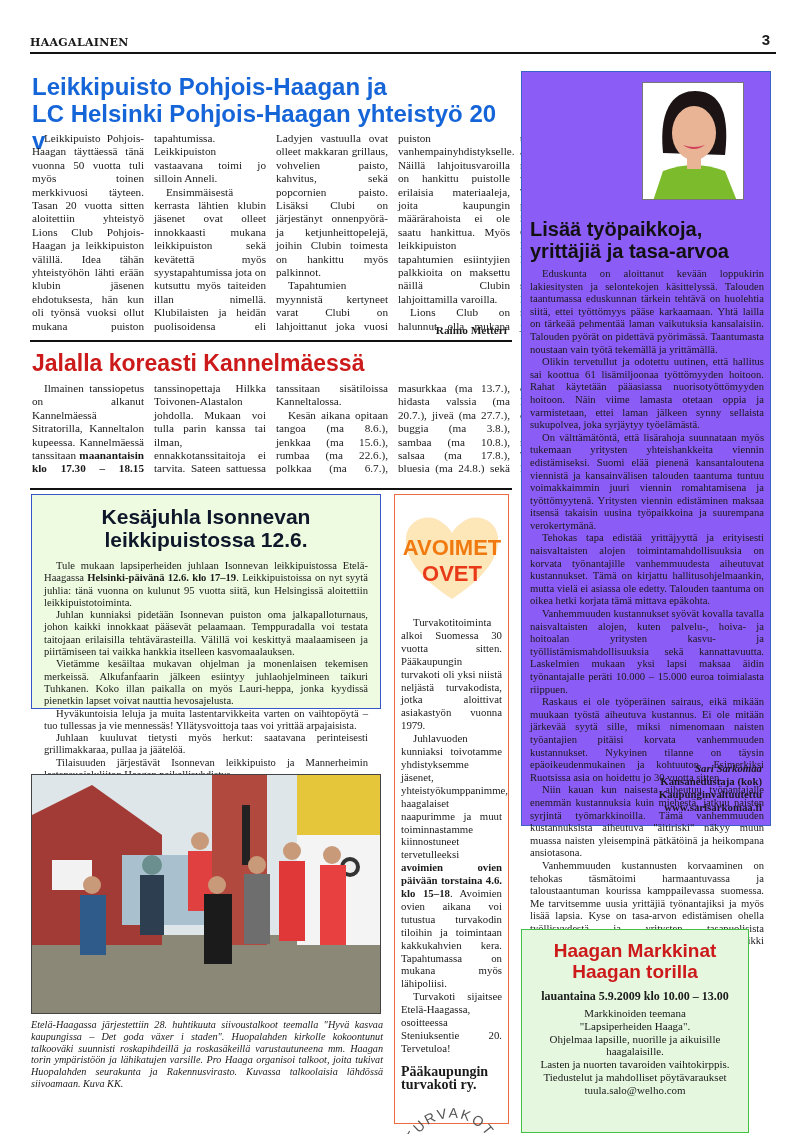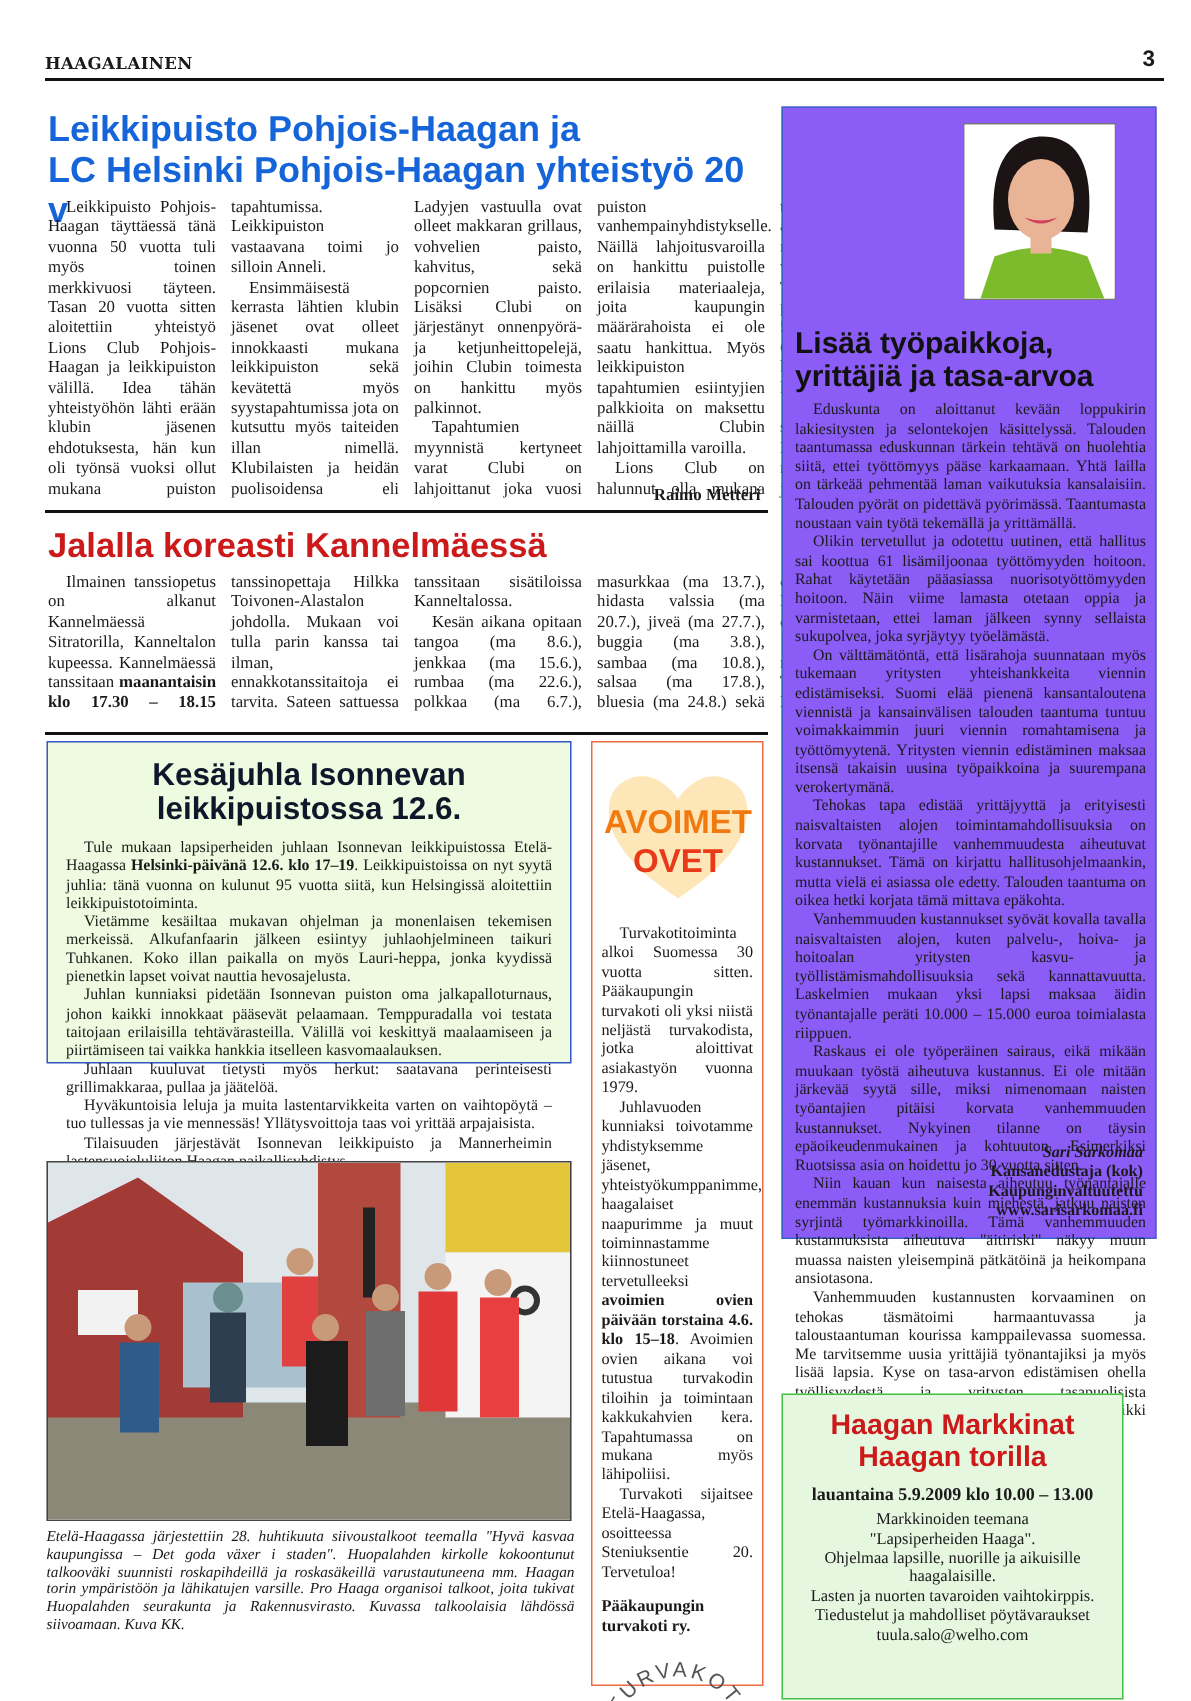--- a/index.html
+++ b/index.html
@@ -38,21 +38,21 @@
   #kesa-box .body-text { font-size: 10.6px; line-height: 12.3px; }
 
   
   #photo { left: 31px; top: 774px; width: 350px; height: 240px; border: 1px solid #444; overflow: hidden; background: #c8d2d8; }
   #caption { left: 31px; top: 1019px; width: 352px; font-style: italic; font-size: 10.2px; line-height: 11.8px; text-align: justify; }
 
   
   #turva-box { left: 394px; top: 494px; width: 115px; height: 630px; border: 1.5px solid #ee6a40; padding: 6px 6px; }
   #avoimet-logo { width: 100px; height: 95px; margin: 8px auto 12px auto; display: block; }
   #turva-box .body-text { font-size: 10.8px; line-height: 12.9px; }
-  #turva-sign { font-weight: bold; font-size: 11px; line-height: 13px; margin-top: 10px; }
+  #turva-sign { font-weight: bold; font-size: 14px; line-height: 13px; margin-top: 10px; }
   #turva30-logo { width: 100px; height: 120px; display: block; margin: 16px auto 0 auto; }
 
   
   #right-box { left: 521px; top: 71px; width: 250px; height: 755px; background: #8b5cf6; border: 1.5px solid #3a62c8; }
   #portrait { position: absolute; left: 120px; top: 10px; width: 102px; height: 118px; border: 1px solid #777; background: #fff; overflow: hidden; }
   #right-title { position: absolute; left: 8px; top: 146px; width: 236px; font-family: "Liberation Sans", sans-serif; font-weight: bold; font-size: 20px; line-height: 22px; color: #111; }
   #right-body { position: absolute; left: 8px; top: 196px; width: 234px; }
   #right-body.body-text { font-size: 10.6px; line-height: 12.6px; }
   #right-sign { position: absolute; right: 8px; top: 690px; text-align: right; font-weight: bold; font-size: 10.8px; line-height: 13px; }
   #right-sign .name { font-style: italic; }
@@ -92,24 +92,24 @@
 </div>
 <div id="rule2" class="abs"></div>
 
 <div id="kesa-box" class="abs">
   <div id="kesa-title" class="headline-red">
     <div>Kesäjuhla Isonnevan</div>
     <div>leikkipuistossa 12.6.</div>
   </div>
   <div class="body-text">
     <p><span>Tule mukaan lapsiperheiden juhlaan Isonnevan leikkipuistossa Etelä-Haagassa </span><b>Helsinki-päivänä 12.6. klo 17–19</b><span>. Leikkipuistoissa on nyt syytä juhlia: tänä vuonna on kulunut 95 vuotta siitä, kun Helsingissä aloitettiin leikkipuistotoiminta.</span></p>
+    <p>Juhlan kunniaksi pidetään Isonnevan puiston oma jalkapalloturnaus, johon kaikki innokkaat pääsevät pelaamaan. Temppuradalla voi testata taitojaan erilaisilla tehtävärasteilla. Välillä voi keskittyä maalaamiseen ja piirtämiseen tai vaikka hankkia itselleen kasvomaalauksen.</p>
     <p>Vietämme kesäiltaa mukavan ohjelman ja monenlaisen tekemisen merkeissä. Alkufanfaarin jälkeen esiintyy juhlaohjelmineen taikuri Tuhkanen. Koko illan paikalla on myös Lauri-heppa, jonka kyydissä pienetkin lapset voivat nauttia hevosajelusta.</p>
-    <p>Juhlan kunniaksi pidetään Isonnevan puiston oma jalkapalloturnaus, johon kaikki innokkaat pääsevät pelaamaan. Temppuradalla voi testata taitojaan erilaisilla tehtävärasteilla. Välillä voi keskittyä maalaamiseen ja piirtämiseen tai vaikka hankkia itselleen kasvomaalauksen.</p>
+    <p>Hyväkuntoisia leluja ja muita lastentarvikkeita varten on vaihtopöytä – tuo tullessas ja vie mennessäs! Yllätysvoittoja taas voi yrittää arpajaisista.</p>
     <p>Juhlaan kuuluvat tietysti myös herkut: saatavana perinteisesti grillimakkaraa, pullaa ja jäätelöä.</p>
-    <p>Hyväkuntoisia leluja ja muita lastentarvikkeita varten on vaihtopöytä – tuo tullessas ja vie mennessäs! Yllätysvoittoja taas voi yrittää arpajaisista.</p>
     <p>Tilaisuuden järjestävät Isonnevan leikkipuisto ja Mannerheimin lastensuojeluliiton Haagan paikallisyhdistys.</p>
     <p>Kaikki joukolla mukaan!</p>
   </div>
 </div>
 
 <div id="photo" class="abs">
   <svg width="350" height="240" viewBox="0 0 350 240">
     <rect x="0" y="0" width="350" height="240" fill="#dfe6ea"></rect>
     <rect x="0" y="160" width="350" height="80" fill="#8c8878"></rect>
     <polygon points="0,40 60,10 130,60 130,170 0,170" fill="#a23a35"></polygon>

